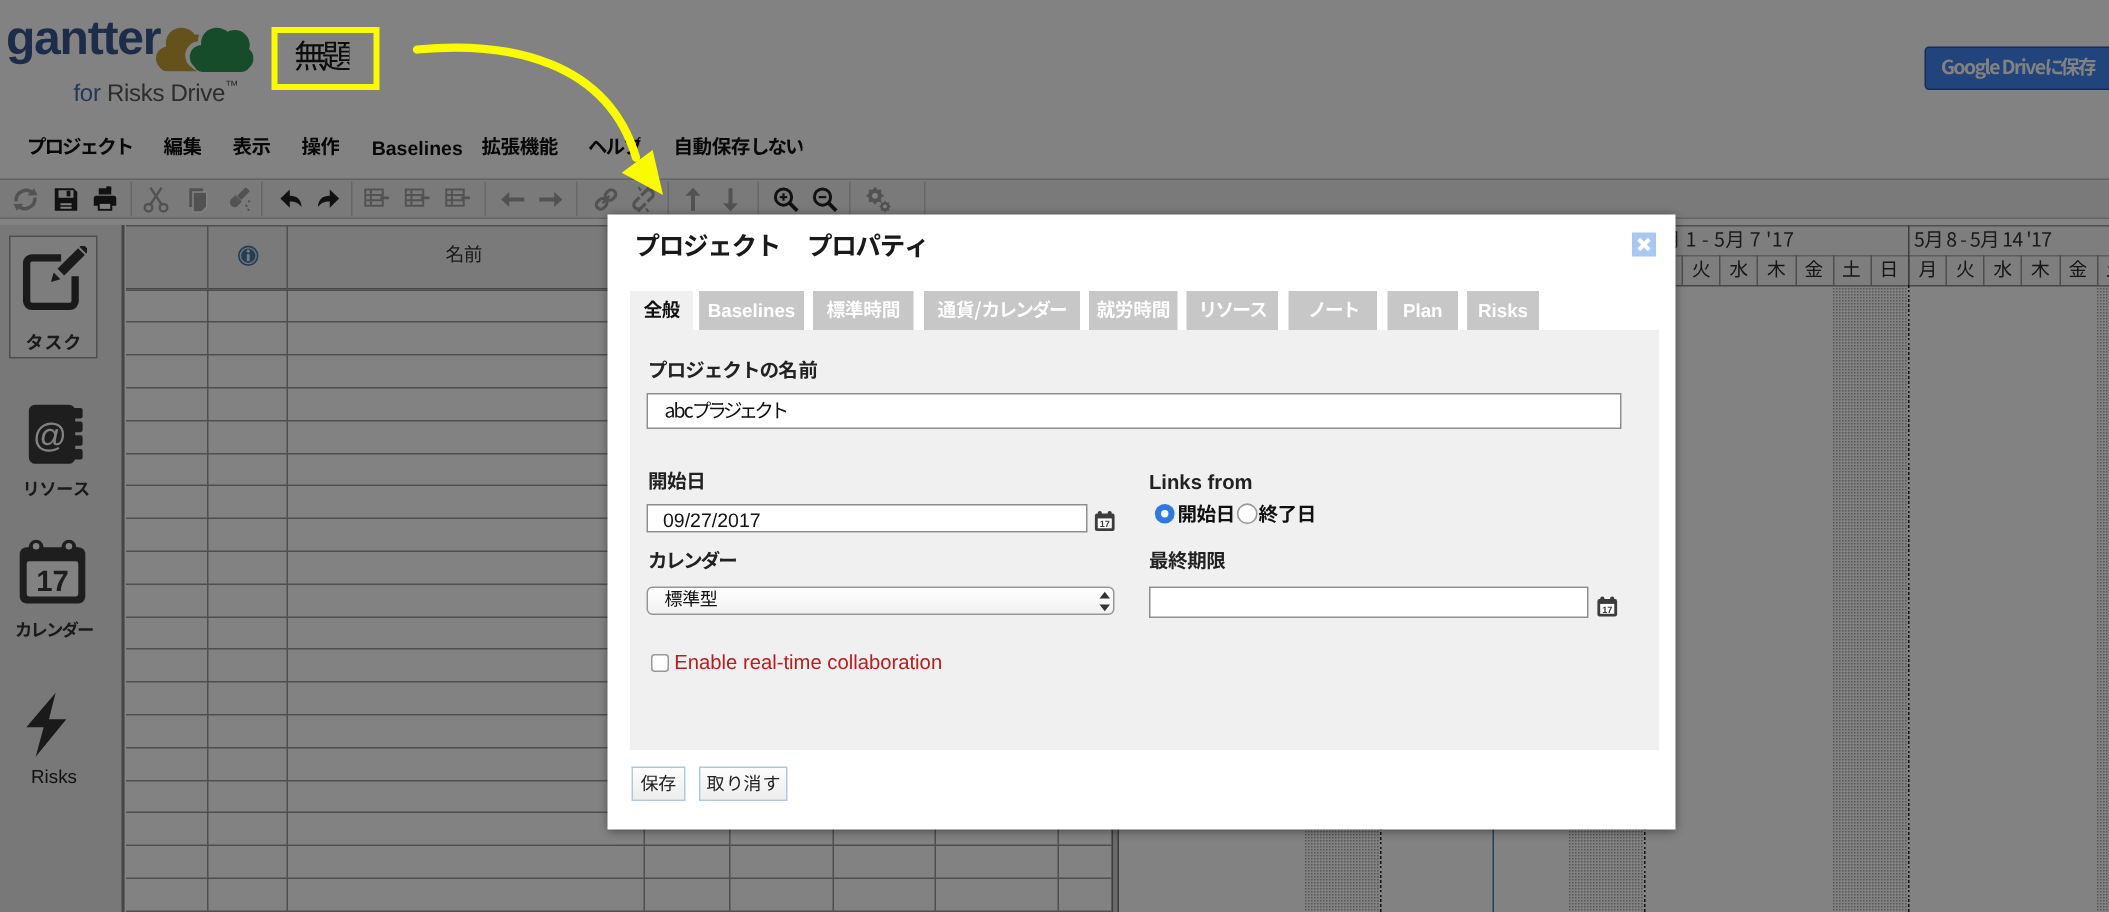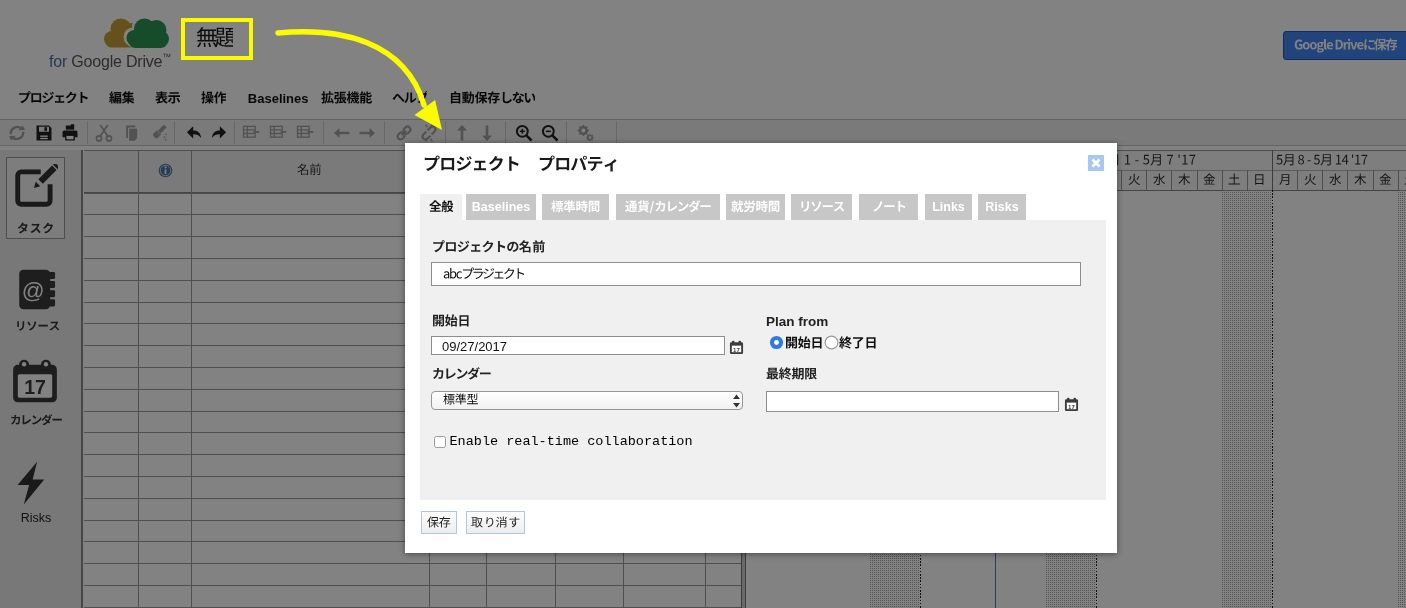--- a/index.html
+++ b/index.html
@@ -1,14 +1,15 @@
 <!DOCTYPE html>
 <html><head><meta charset="utf-8"><style>html,body{margin:0;padding:0}*{box-sizing:border-box}body{width:1406px;height:608px;position:relative;overflow:hidden;background:#fff;font-family:'Liberation Sans',sans-serif}svg{display:block}</style></head><body>
 <div style="position:absolute;inset:0">
     <div style="position:absolute;left:0;top:0;width:1406px;height:150px;background:#ffffff"></div>
+    <div style="position:absolute;left:4px;top:7px;font-family:'Liberation Sans',sans-serif;font-weight:bold;font-size:32px;letter-spacing:-0.8px;color:#39568F">gantter</div>
     <svg style="position:absolute;left:103px;top:17px" width="66" height="31" viewBox="0 0 66 31">
       <g fill="#C4A037">
         <circle cx="9" cy="22" r="8"></circle>
         <circle cx="18" cy="12" r="10.5"></circle>
         <circle cx="28" cy="15" r="9"></circle>
         <rect x="3" y="19" width="30" height="11.5" rx="5"></rect>
       </g>
       <g fill="#ffffff">
         <circle cx="30" cy="20" r="9.5"></circle>
         <circle cx="41" cy="10.5" r="12"></circle>
@@ -17,21 +18,21 @@
         <rect x="24" y="16" width="42" height="15" rx="7"></rect>
       </g>
       <g fill="#2E9655">
         <circle cx="31.5" cy="21" r="8"></circle>
         <circle cx="41.5" cy="12" r="10.5"></circle>
         <circle cx="53.5" cy="13" r="10"></circle>
         <circle cx="58" cy="22" r="8"></circle>
         <rect x="26" y="17.5" width="38" height="13.5" rx="6"></rect>
       </g>
     </svg>
-    <div style="position:absolute;left:49px;top:52px;font-family:'Liberation Sans',sans-serif;font-size:16px;letter-spacing:-0.2px;color:#4A6FA5">for <span style="color:#57585A">Google Drive</span><span style="font-size:9px;color:#57585A;vertical-align:7px">™</span></div>
+    <div style="position:absolute;left:49px;top:52px;font-family:'Liberation Sans',sans-serif;font-size:16px;letter-spacing:-0.2px;color:#4A6FA5">for <span style="color:#57585A">Risks Drive</span><span style="font-size:9px;color:#57585A;vertical-align:7px">™</span></div>
     <div style="position:absolute;left:18.0px;top:90.5px;">
       <svg width="70" height="16" viewBox="0 0 70 16" fill="#111111">
         <use href="#gB0" transform="translate(0.0,11.4) scale(0.013000,-0.013000)"></use>
         <use href="#gB1" transform="translate(11.7,11.4) scale(0.013000,-0.013000)"></use>
         <use href="#gB2" transform="translate(23.4,11.4) scale(0.013000,-0.013000)"></use>
         <use href="#gB3" transform="translate(35.1,11.4) scale(0.013000,-0.013000)"></use>
         <use href="#gB4" transform="translate(46.8,11.4) scale(0.013000,-0.013000)"></use>
         <use href="#gB5" transform="translate(58.5,11.4) scale(0.013000,-0.013000)"></use>
       </svg>
     </div>
@@ -568,21 +569,21 @@
     </div>
     <div style="position:absolute;left:454px;top:51px;width:59px;height:26px;background:#c7c7c7"></div>
     <div style="position:absolute;left:466.6px;top:57.2px">
       <svg width="34" height="16" viewBox="0 0 34 16" fill="#ffffff">
         <use href="#gB76" transform="translate(0.0,11.0) scale(0.012500,-0.012500)"></use>
         <use href="#gB39" transform="translate(11.2,11.0) scale(0.012500,-0.012500)"></use>
         <use href="#gB5" transform="translate(22.5,11.0) scale(0.012500,-0.012500)"></use>
       </svg>
     </div>
     <div style="position:absolute;left:520px;top:51px;width:47px;height:26px;background:#c7c7c7"></div>
-    <div style="position:absolute;left:520px;top:51px;width:47px;height:26px;display:flex;align-items:center;justify-content:center;font-family:'Liberation Sans',sans-serif;font-weight:bold;font-size:12.5px;color:#ffffff">Links</div>
+    <div style="position:absolute;left:520px;top:51px;width:47px;height:26px;display:flex;align-items:center;justify-content:center;font-family:'Liberation Sans',sans-serif;font-weight:bold;font-size:12.5px;color:#ffffff">Plan</div>
     <div style="position:absolute;left:573px;top:51px;width:48px;height:26px;background:#c7c7c7"></div>
     <div style="position:absolute;left:573px;top:51px;width:48px;height:26px;display:flex;align-items:center;justify-content:center;font-family:'Liberation Sans',sans-serif;font-weight:bold;font-size:12.5px;color:#ffffff">Risks</div>
     <div style="position:absolute;left:15px;top:77px;width:686px;height:280px;background:#f0f0f0"></div>
     <div style="position:absolute;left:27.0px;top:96.5px;">
       <svg width="114" height="16" viewBox="0 0 114 16" fill="#222">
         <use href="#gB0" transform="translate(0.0,11.4) scale(0.013000,-0.013000)"></use>
         <use href="#gB1" transform="translate(12.4,11.4) scale(0.013000,-0.013000)"></use>
         <use href="#gB2" transform="translate(24.8,11.4) scale(0.013000,-0.013000)"></use>
         <use href="#gB3" transform="translate(37.2,11.4) scale(0.013000,-0.013000)"></use>
         <use href="#gB4" transform="translate(49.6,11.4) scale(0.013000,-0.013000)"></use>
@@ -615,21 +616,21 @@
     </div>
     <div style="position:absolute;left:26px;top:193px;width:294px;height:19px;background:#fff;border:1px solid #8e8e8e"></div>
     <div style="position:absolute;left:37px;top:195.5px;font-family:'Liberation Sans',sans-serif;font-size:13px;color:#111">09/27/2017</div>
     <svg style="position:absolute;left:324px;top:197px" width="15" height="15" viewBox="0 0 16 16">
       <rect x="1" y="2.5" width="14" height="12.5" rx="1.5" fill="#3c3c3c"></rect>
       <circle cx="4.5" cy="2.2" r="1.5" fill="#3c3c3c"></circle>
       <circle cx="11.5" cy="2.2" r="1.5" fill="#3c3c3c"></circle>
       <rect x="3" y="6" width="10" height="7" fill="#fff"></rect>
       <text x="8" y="12.3" font-size="6.5" font-weight="bold" fill="#3c3c3c" font-family="Liberation Sans" text-anchor="middle">17</text>
     </svg>
-    <div style="position:absolute;left:361px;top:170.5px;font-family:'Liberation Sans',sans-serif;font-weight:bold;font-size:13.5px;color:#222">Plan from</div>
+    <div style="position:absolute;left:361px;top:170.5px;font-family:'Liberation Sans',sans-serif;font-weight:bold;font-size:13.5px;color:#222">Links from</div>
     <svg style="position:absolute;left:364px;top:191.5px" width="15" height="15" viewBox="0 0 16 16">
       <circle cx="8" cy="8" r="7" fill="#2f7ae0"></circle>
       <circle cx="8" cy="8" r="2.6" fill="#fff"></circle>
     </svg>
     <div style="position:absolute;left:379.5px;top:192.5px;">
       <svg width="38" height="16" viewBox="0 0 38 16" fill="#111">
         <use href="#gB89" transform="translate(0.0,11.4) scale(0.013000,-0.013000)"></use>
         <use href="#gB90" transform="translate(12.7,11.4) scale(0.013000,-0.013000)"></use>
         <use href="#gB91" transform="translate(25.5,11.4) scale(0.013000,-0.013000)"></use>
       </svg>
@@ -674,21 +675,21 @@
     </div>
     <div style="position:absolute;left:361px;top:248px;width:293px;height:21px;background:#fff;border:1px solid #8e8e8e"></div>
     <svg style="position:absolute;left:659px;top:254px" width="15" height="15" viewBox="0 0 16 16">
       <rect x="1" y="2.5" width="14" height="12.5" rx="1.5" fill="#3c3c3c"></rect>
       <circle cx="4.5" cy="2.2" r="1.5" fill="#3c3c3c"></circle>
       <circle cx="11.5" cy="2.2" r="1.5" fill="#3c3c3c"></circle>
       <rect x="3" y="6" width="10" height="7" fill="#fff"></rect>
       <text x="8" y="12.3" font-size="6.5" font-weight="bold" fill="#3c3c3c" font-family="Liberation Sans" text-anchor="middle">17</text>
     </svg>
     <div style="position:absolute;left:29px;top:292.5px;width:12px;height:12px;background:#fff;border:1px solid #9a9a9a;border-radius:2.5px"></div>
-    <div style="position:absolute;left:44.5px;top:291px;font-family:Liberation Mono, monospace;font-size:13.5px;color:#000000">Enable real-time collaboration</div>
+    <div style="position:absolute;left:44.5px;top:291px;font-family:Liberation Sans, sans-serif;font-size:13.5px;color:#b91c1c">Enable real-time collaboration</div>
     <div style="position:absolute;left:16px;top:368px;width:36px;height:23px;background:linear-gradient(#fdfdfd,#ededed);border:1px solid #b0c8dc;"></div>
     <div style="position:absolute;left:22.2px;top:372.5px">
       <svg width="24" height="15" viewBox="0 0 24 15" fill="#222">
         <use href="#gR100" transform="translate(0.0,10.6) scale(0.012000,-0.012000)"></use>
         <use href="#gR101" transform="translate(11.8,10.6) scale(0.012000,-0.012000)"></use>
       </svg>
     </div>
     <div style="position:absolute;left:61px;top:368px;width:59px;height:23px;background:linear-gradient(#fdfdfd,#ededed);border:1px solid #b0c8dc;"></div>
     <div style="position:absolute;left:65.9px;top:372.5px">
       <svg width="49" height="15" viewBox="0 0 49 15" fill="#222">

